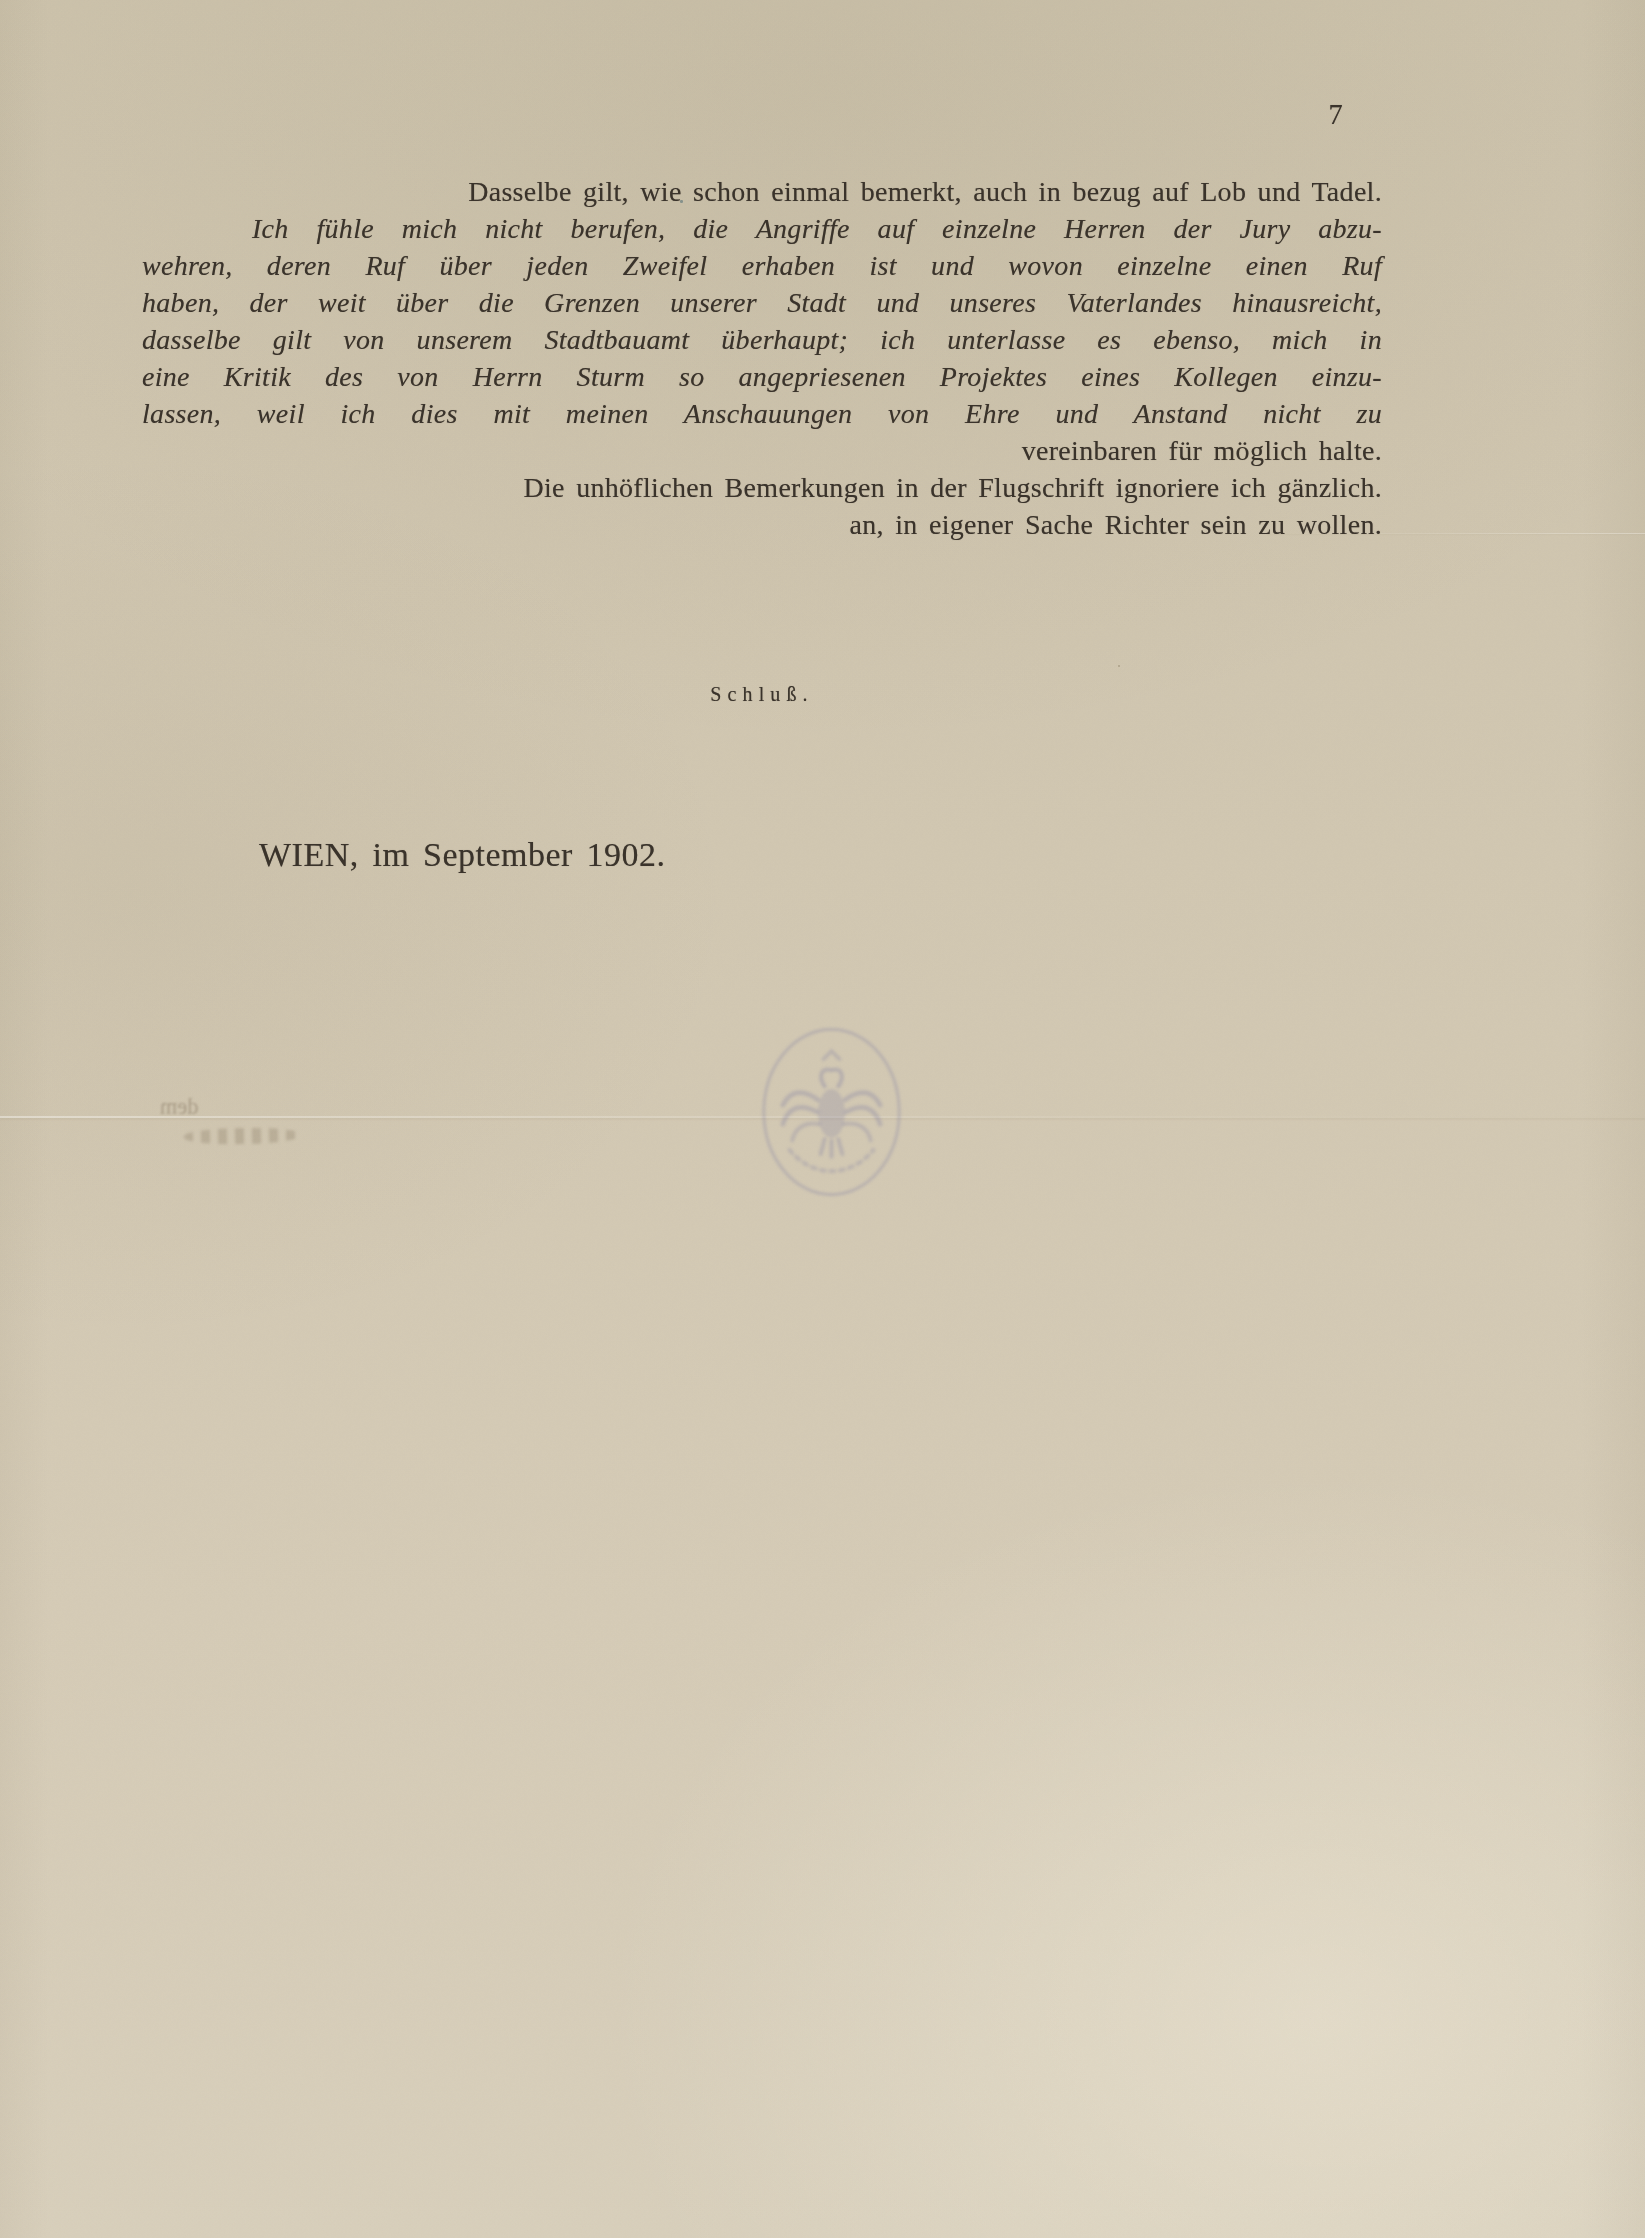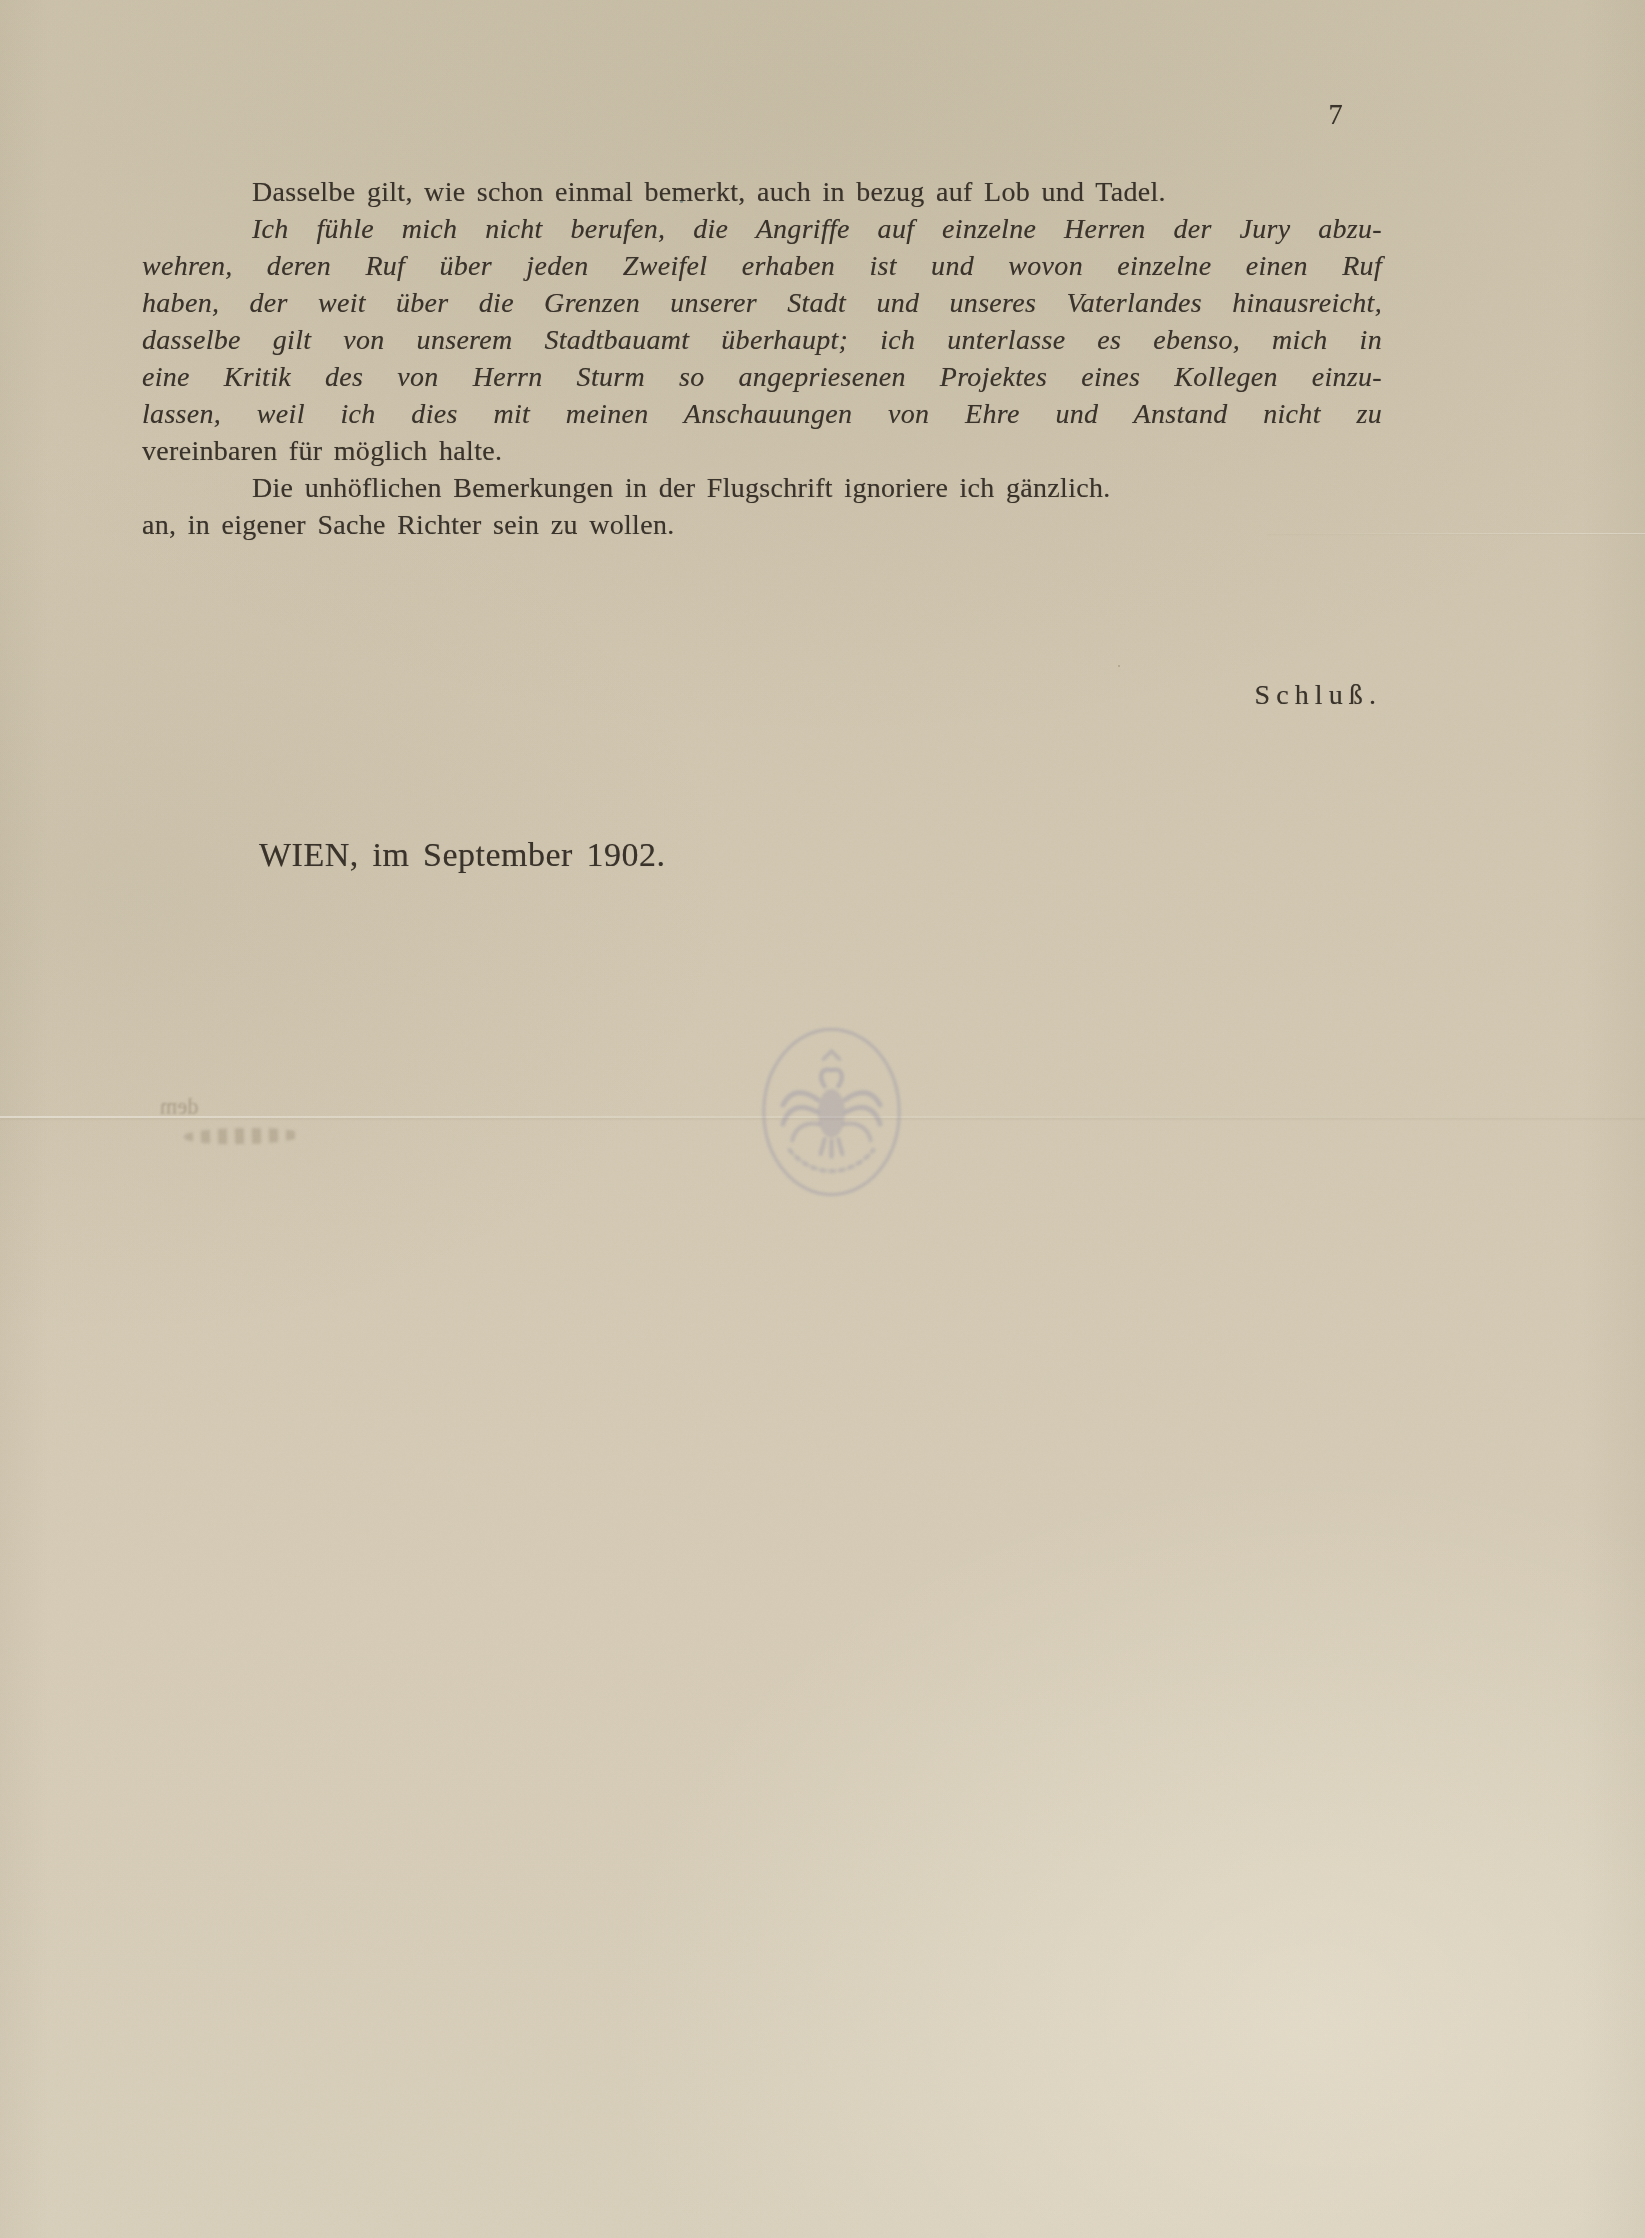--- a/index.html
+++ b/index.html
@@ -23,27 +23,27 @@
     position:absolute; left:1312px; top:99px; width:47px;
     font-size:28.4px; line-height:32.5px; text-align:center;
     text-shadow:0 0 0.7px rgba(58,51,43,.55);
   }
 
   .textblock {
     position:absolute; left:142px; top:173px; width:1240px;
     font-size:28px; letter-spacing:0.3px; word-spacing:4.1px;
     text-shadow:0 0 0.7px rgba(58,51,43,.45);
   }
-  .tl { height:37px; line-height:37px; text-align:left; }
+  .tl { height:37px; line-height:37px; text-align:right; }
   .tl.jst { text-align:justify; text-align-last:justify;font-style:italic; }
   .tl.ind { text-indent:110px; }
 
   .section-heading {
     position:absolute; left:142px; top:676px; width:1240px;
-    font-size:28px; line-height:37px; text-align:right;
+    font-size:20px; line-height:37px; text-align:center;
     letter-spacing:6.1px; word-spacing:1.4px;
     text-shadow:0 0 0.7px rgba(58,51,43,.5);
   }
 
   .dateline {
     position:absolute; left:259px; top:839px;
     font-size:34px; line-height:32.5px; letter-spacing:0.5px; word-spacing:4.7px;
     text-shadow:0 0 0.7px rgba(58,51,43,.5);
   }
 

